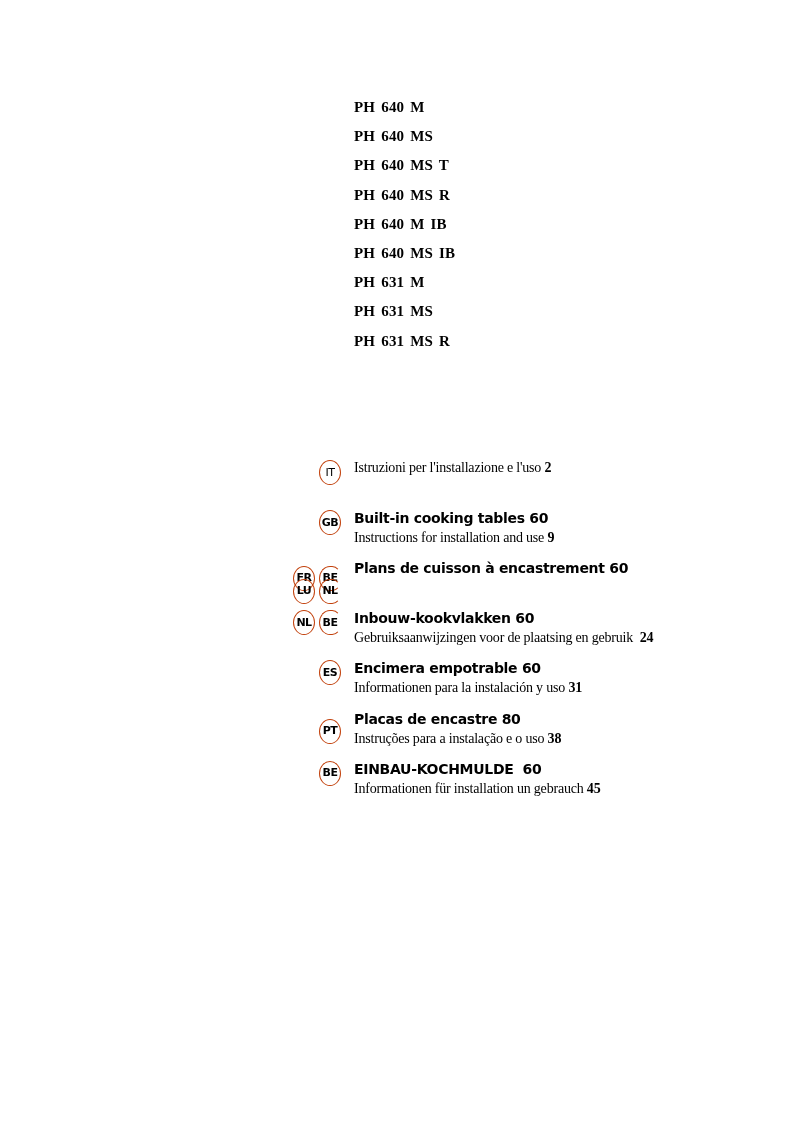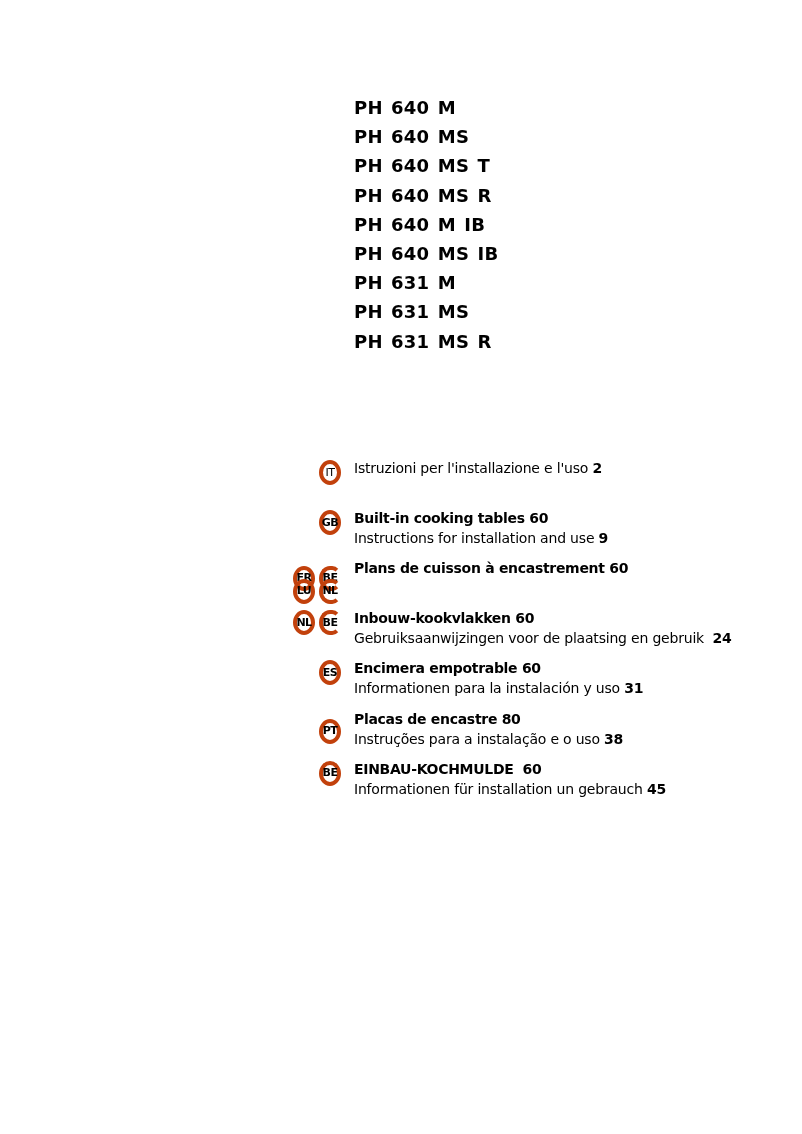--- a/index.html
+++ b/index.html
@@ -1,28 +1,28 @@
 <!DOCTYPE html>
 <html><head>
 <meta charset="utf-8">
 <style>
   html, body { margin:0; padding:0; background:#ffffff; }
   body { width:802px; height:1134px; position:relative; overflow:hidden; font-family:"DejaVu Sans", sans-serif; color:#000; }
   .models { position:absolute; left:354px; top:93px; }
-  .model { font-weight:bold; font-size:18px; line-height:29.2px; height:29.2px; white-space:nowrap; letter-spacing:0.2px; word-spacing:2px; }
+  .model { font-weight:bold; font-size:15px; line-height:29.2px; height:29.2px; white-space:nowrap; letter-spacing:0.2px; word-spacing:2px;font-family:Liberation Serif, serif; }
   .toc { position:absolute; left:0; top:458px; width:802px; }
   .entry { position:relative; height:50.3px; }
   .badges { position:absolute; right:461px; top:0; width:70px; }
   .badge-row { position:absolute; right:0; display:flex; gap:4px; justify-content:flex-end; }
-  .badge { display:inline-flex; align-items:center; justify-content:center; width:22px; height:25px; border:4px solid #c2410c; border-radius:50%; font-size:11px; line-height:12px; letter-spacing:-0.5px; box-sizing:border-box; }
+  .badge { display:inline-flex; align-items:center; justify-content:center; width:22px; height:25px; border:1px solid #c2410c; border-radius:50%; font-size:11px; line-height:12px; letter-spacing:-0.5px; box-sizing:border-box; }
   .badge.b { font-weight:bold; }
   .badge.cut { border-right-color:transparent; border-radius:50% 40% 40% 50%; }
   .text { position:absolute; left:354px; top:0; white-space:nowrap; }
   .title { font-weight:bold; font-size:14px; line-height:20px; letter-spacing:-0.3px; }
-  .sub { font-size:14px; line-height:20px; letter-spacing:-0.2px; }
+  .sub { font-size:14px; line-height:20px; letter-spacing:-0.2px;font-family:Liberation Serif, serif; }
   .sub b { font-weight:bold; }
 </style>
 </head>
 <body>
 
 <div class="models">
   <div class="model">PH 640 M</div>
   <div class="model">PH 640 MS</div>
   <div class="model">PH 640 MS T</div>
   <div class="model">PH 640 MS R</div>

